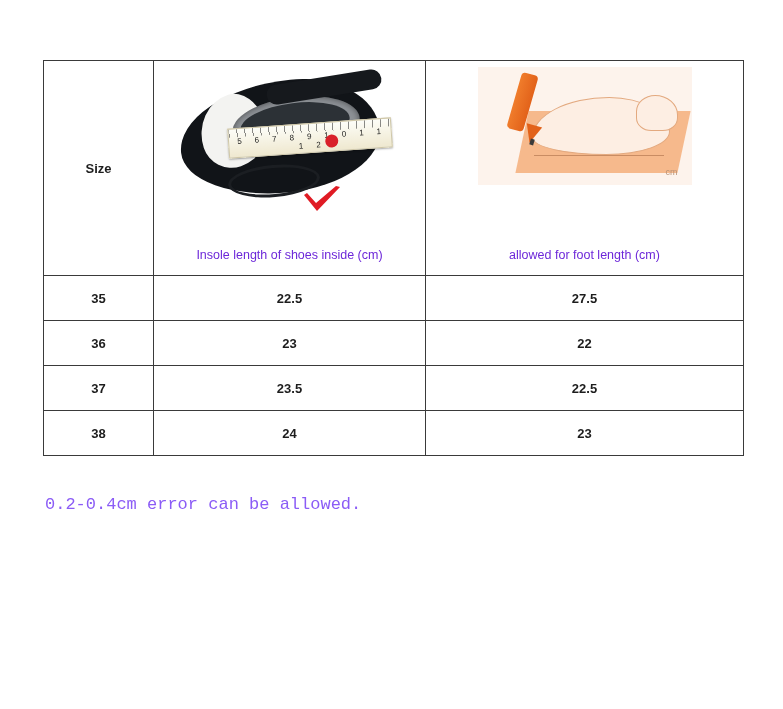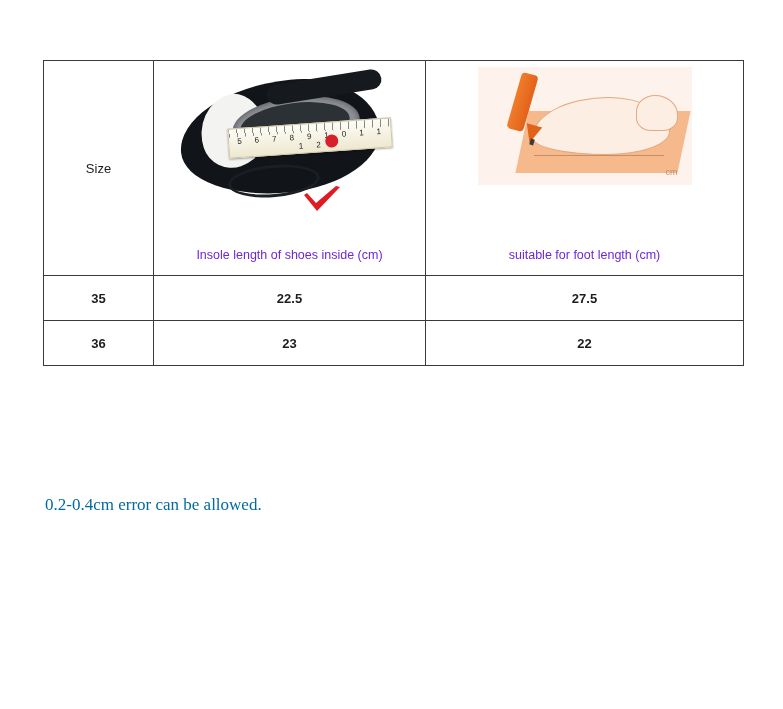--- a/index.html
+++ b/index.html
@@ -40,20 +40,21 @@
   .col-insole { width: 272px; }
   .col-foot   { width: 318px; }
 
   
   .header-row td {
     height: 214px;
     padding: 0;
   }
   .size-head-cell {
     font-size: 13px;
+    font-weight: bold;
   }
 
   .img-cell-inner {
     display: flex;
     flex-direction: column;
     justify-content: space-between;
     align-items: center;
     height: 214px;
     box-sizing: border-box;
     padding: 6px 4px 10px 4px;
@@ -243,22 +244,22 @@
     font-size: 13.5px;
     font-weight: bold;
   }
 
   
   .note {
     position: absolute;
     left: 45px;
     top: 495px;
     font-size: 17px;
-    color: #0369a1;
-    font-family: Liberation Serif, serif;
+    color: #8b5cf6;
+    font-family: Liberation Mono, monospace;
   }
 </style>
 </head>
 <body>
 
 <div class="sheet">
   <table class="size-table">
     <colgroup>
       <col class="col-size">
       <col class="col-insole">
@@ -296,32 +297,42 @@
             <div class="pic-foot">
               <div class="foot-paper"></div>
               <div class="foot-shape"></div>
               <div class="foot-heel"></div>
               <div class="foot-line"></div>
               <div class="pen-body"></div>
               <div class="pen-tip"></div>
               <div class="pen-nib"></div>
               <div class="foot-mark">cm</div>
             </div>
-            <div class="img-caption">suitable for foot length (cm)</div>
+            <div class="img-caption">allowed for foot length (cm)</div>
           </div>
         </td>
       </tr>
 
       <tr class="data-row">
         <td>35</td>
         <td>22.5</td>
         <td>27.5</td>
       </tr>
       <tr class="data-row">
         <td>36</td>
         <td>23</td>
         <td>22</td>
       </tr>
+      <tr class="data-row">
+        <td>37</td>
+        <td>23.5</td>
+        <td>22.5</td>
+      </tr>
+      <tr class="data-row">
+        <td>38</td>
+        <td>24</td>
+        <td>23</td>
+      </tr>
     </tbody>
   </table>
 </div>
 
 <div class="note">0.2-0.4cm error can be allowed.</div>
 
 </body></html>

